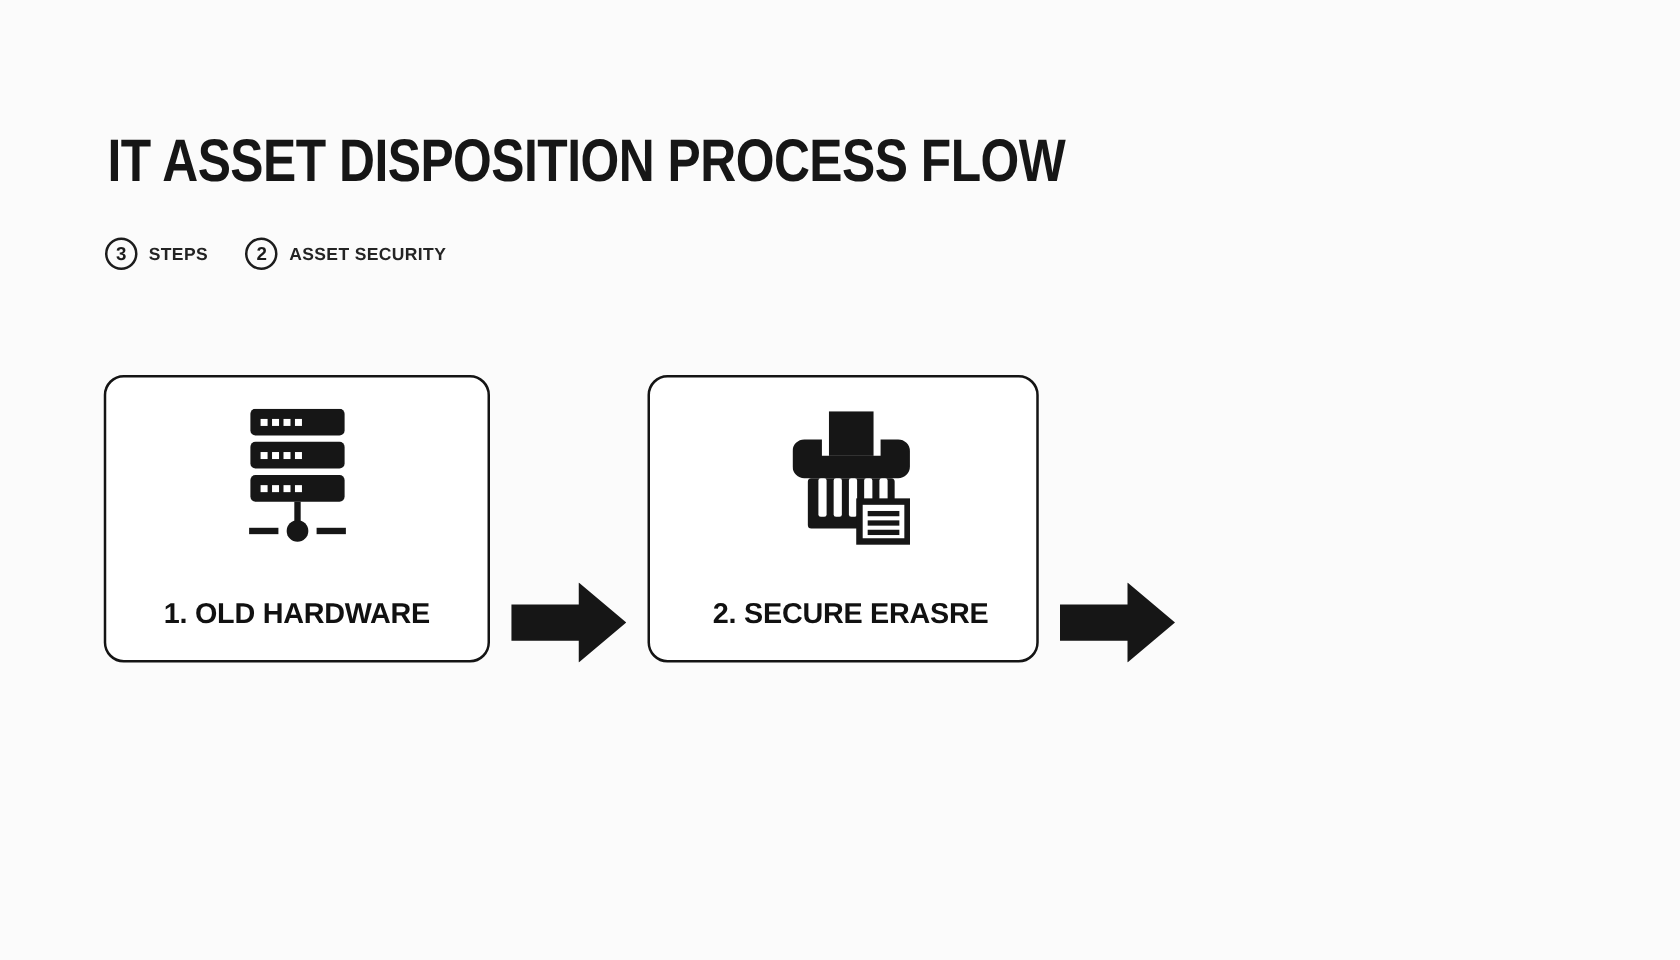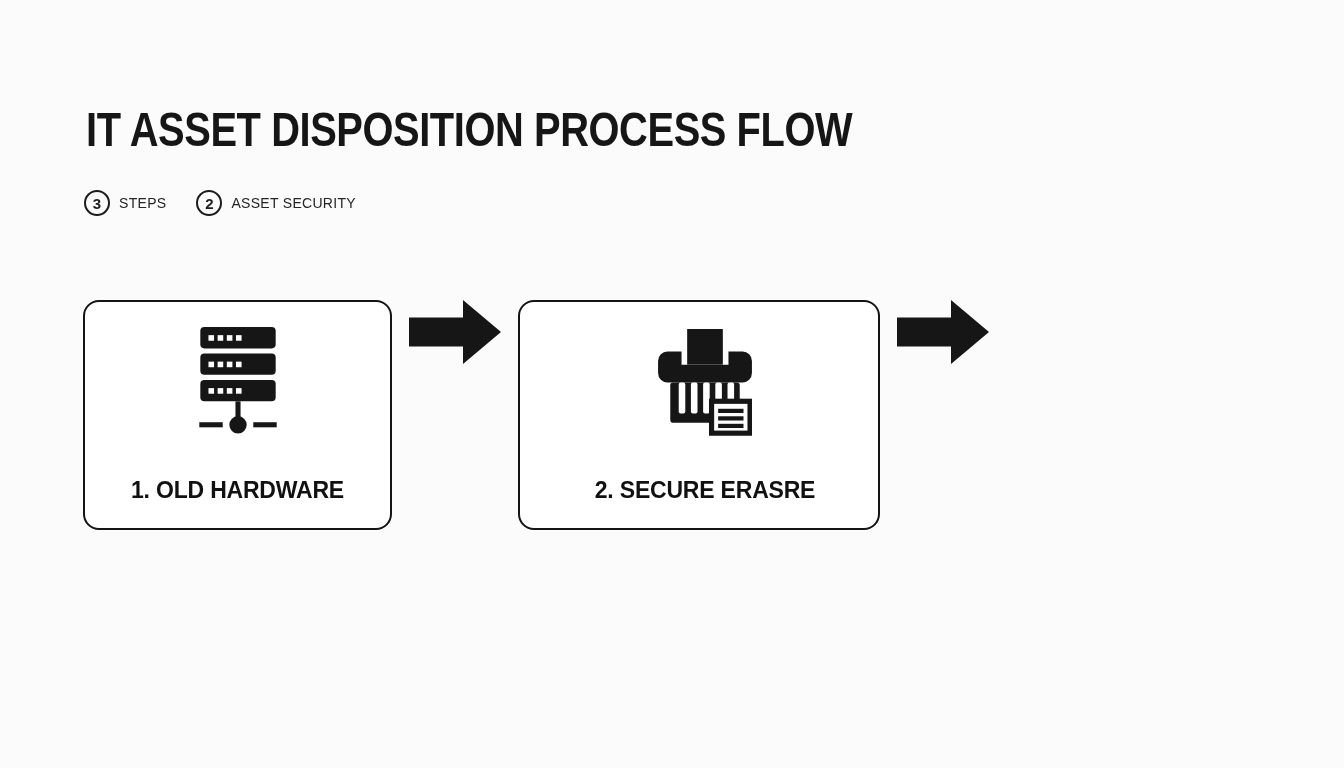--- a/index.html
+++ b/index.html
@@ -42,44 +42,44 @@
     border: 2.5px solid #1c1c1c;
     border-radius: 50%;
     display: flex; align-items: center; justify-content: center;
     font-size: 15px; font-weight: 700;
     color: #1c1c1c;
     flex: 0 0 auto;
   }
   .badge-label {
     margin-left: 9px;
     font-size: 14px;
-    font-weight: 400;
+    font-weight: 700;
     letter-spacing: 0.3px;
     color: #242424;
   }
 
   
   .flow {
     position: absolute;
     left: 83px;
     top: 300px;
     display: flex;
-    align-items: flex-start;
+    align-items: flex-end;
   }
   .step-card {
     width: 309px;
     height: 230px;
     background: #ffffff;
     border: 2px solid #141414;
     border-radius: 16px;
     display: flex;
     flex-direction: column;
     align-items: center;
   }
-  .step-card:nth-child(3) { width: 362px; padding-left: 12px; }
+  .step-card:nth-child(3) { width: 313px; padding-left: 12px; }
   .icon-area {
     height: 160px;
     display: flex;
     align-items: center;
     justify-content: center;
   }
   .label-area {
     flex: 1;
     display: flex;
     align-items: center;

